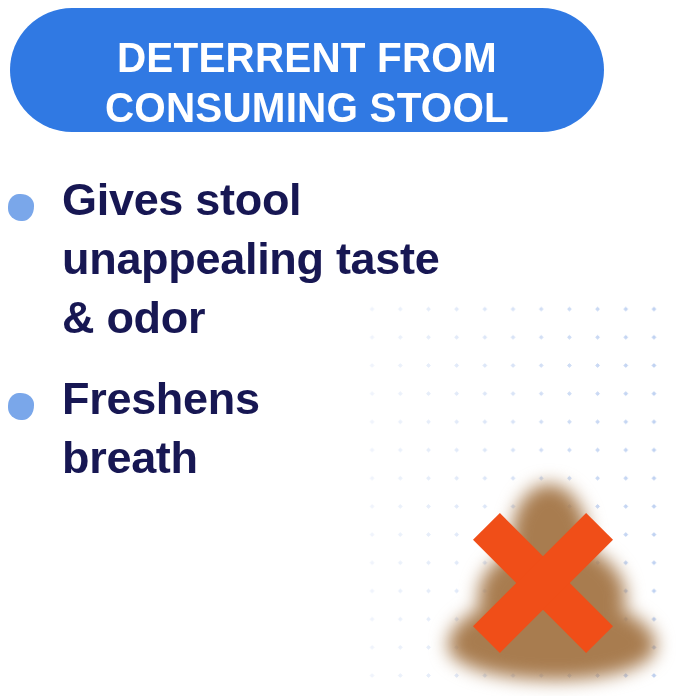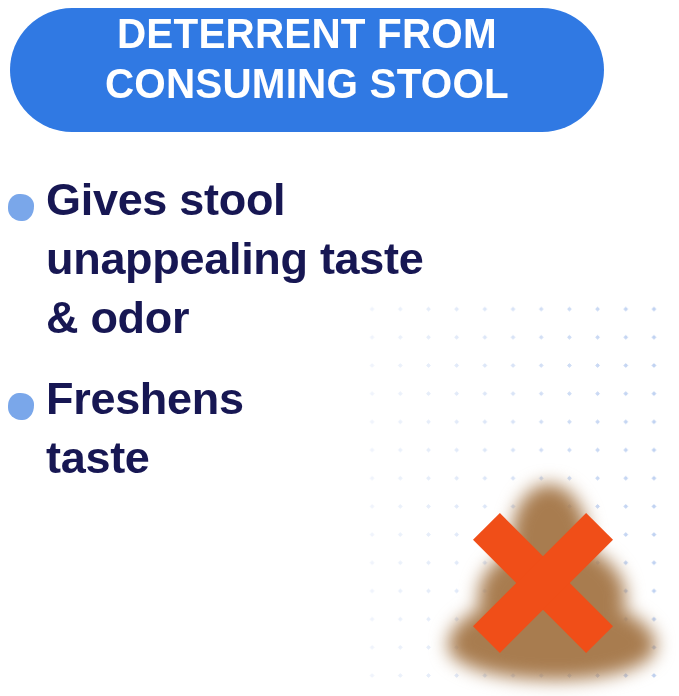--- a/index.html
+++ b/index.html
@@ -38,21 +38,21 @@
   
   .title-pill {
     position: absolute;
     left: 10px;
     top: 8px;
     width: 594px;
     height: 124px;
     border-radius: 62px;
     background: #3079e3;
     display: flex;
-    align-items: flex-start;
+    align-items: flex-end;
     justify-content: center;
     box-sizing: border-box;
     padding: 0 26px;
   }
   .title-text {
     color: #ffffff;
     font-family: "Liberation Sans", sans-serif;
     font-weight: bold;
     font-size: 43px;
     line-height: 50px;
@@ -80,21 +80,21 @@
     flex: 0 0 auto;
     width: 26px;
     height: 27px;
     margin-left: 8px;
     margin-top: 24px;
     background: #7aa7ea;
     border-radius: 42% 52% 44% 50% / 48% 42% 54% 46%;
   }
   .bullet-text {
     flex: 1 1 auto;
-    margin-left: 12px;
+    margin-left: 28px;
     color: #171753;
     font-family: "Liberation Sans", sans-serif;
     font-weight: bold;
     font-size: 45px;
     line-height: 59px;
     letter-spacing: -0.3px;
     white-space: pre-line;
   }
   .row-1 .bullet-text { margin-top: 0; }
   .row-2 { margin-top: 20px; }
@@ -180,21 +180,21 @@
       <span class="bullet-marker"></span>
       <span class="bullet-text">Gives stool
 unappealing taste
 &amp; odor</span>
     </div>
 
 
     <div class="bullet-row row-3">
       <span class="bullet-marker"></span>
       <span class="bullet-text">Freshens
-taste</span>
+breath</span>
     </div>
 
   </div>
 
   <div class="emoji-wrap">
     <div class="poop">
       <div class="poop-blob poop-top"></div>
       <div class="poop-blob poop-mid"></div>
       <div class="poop-blob poop-bot"></div>
     </div>

